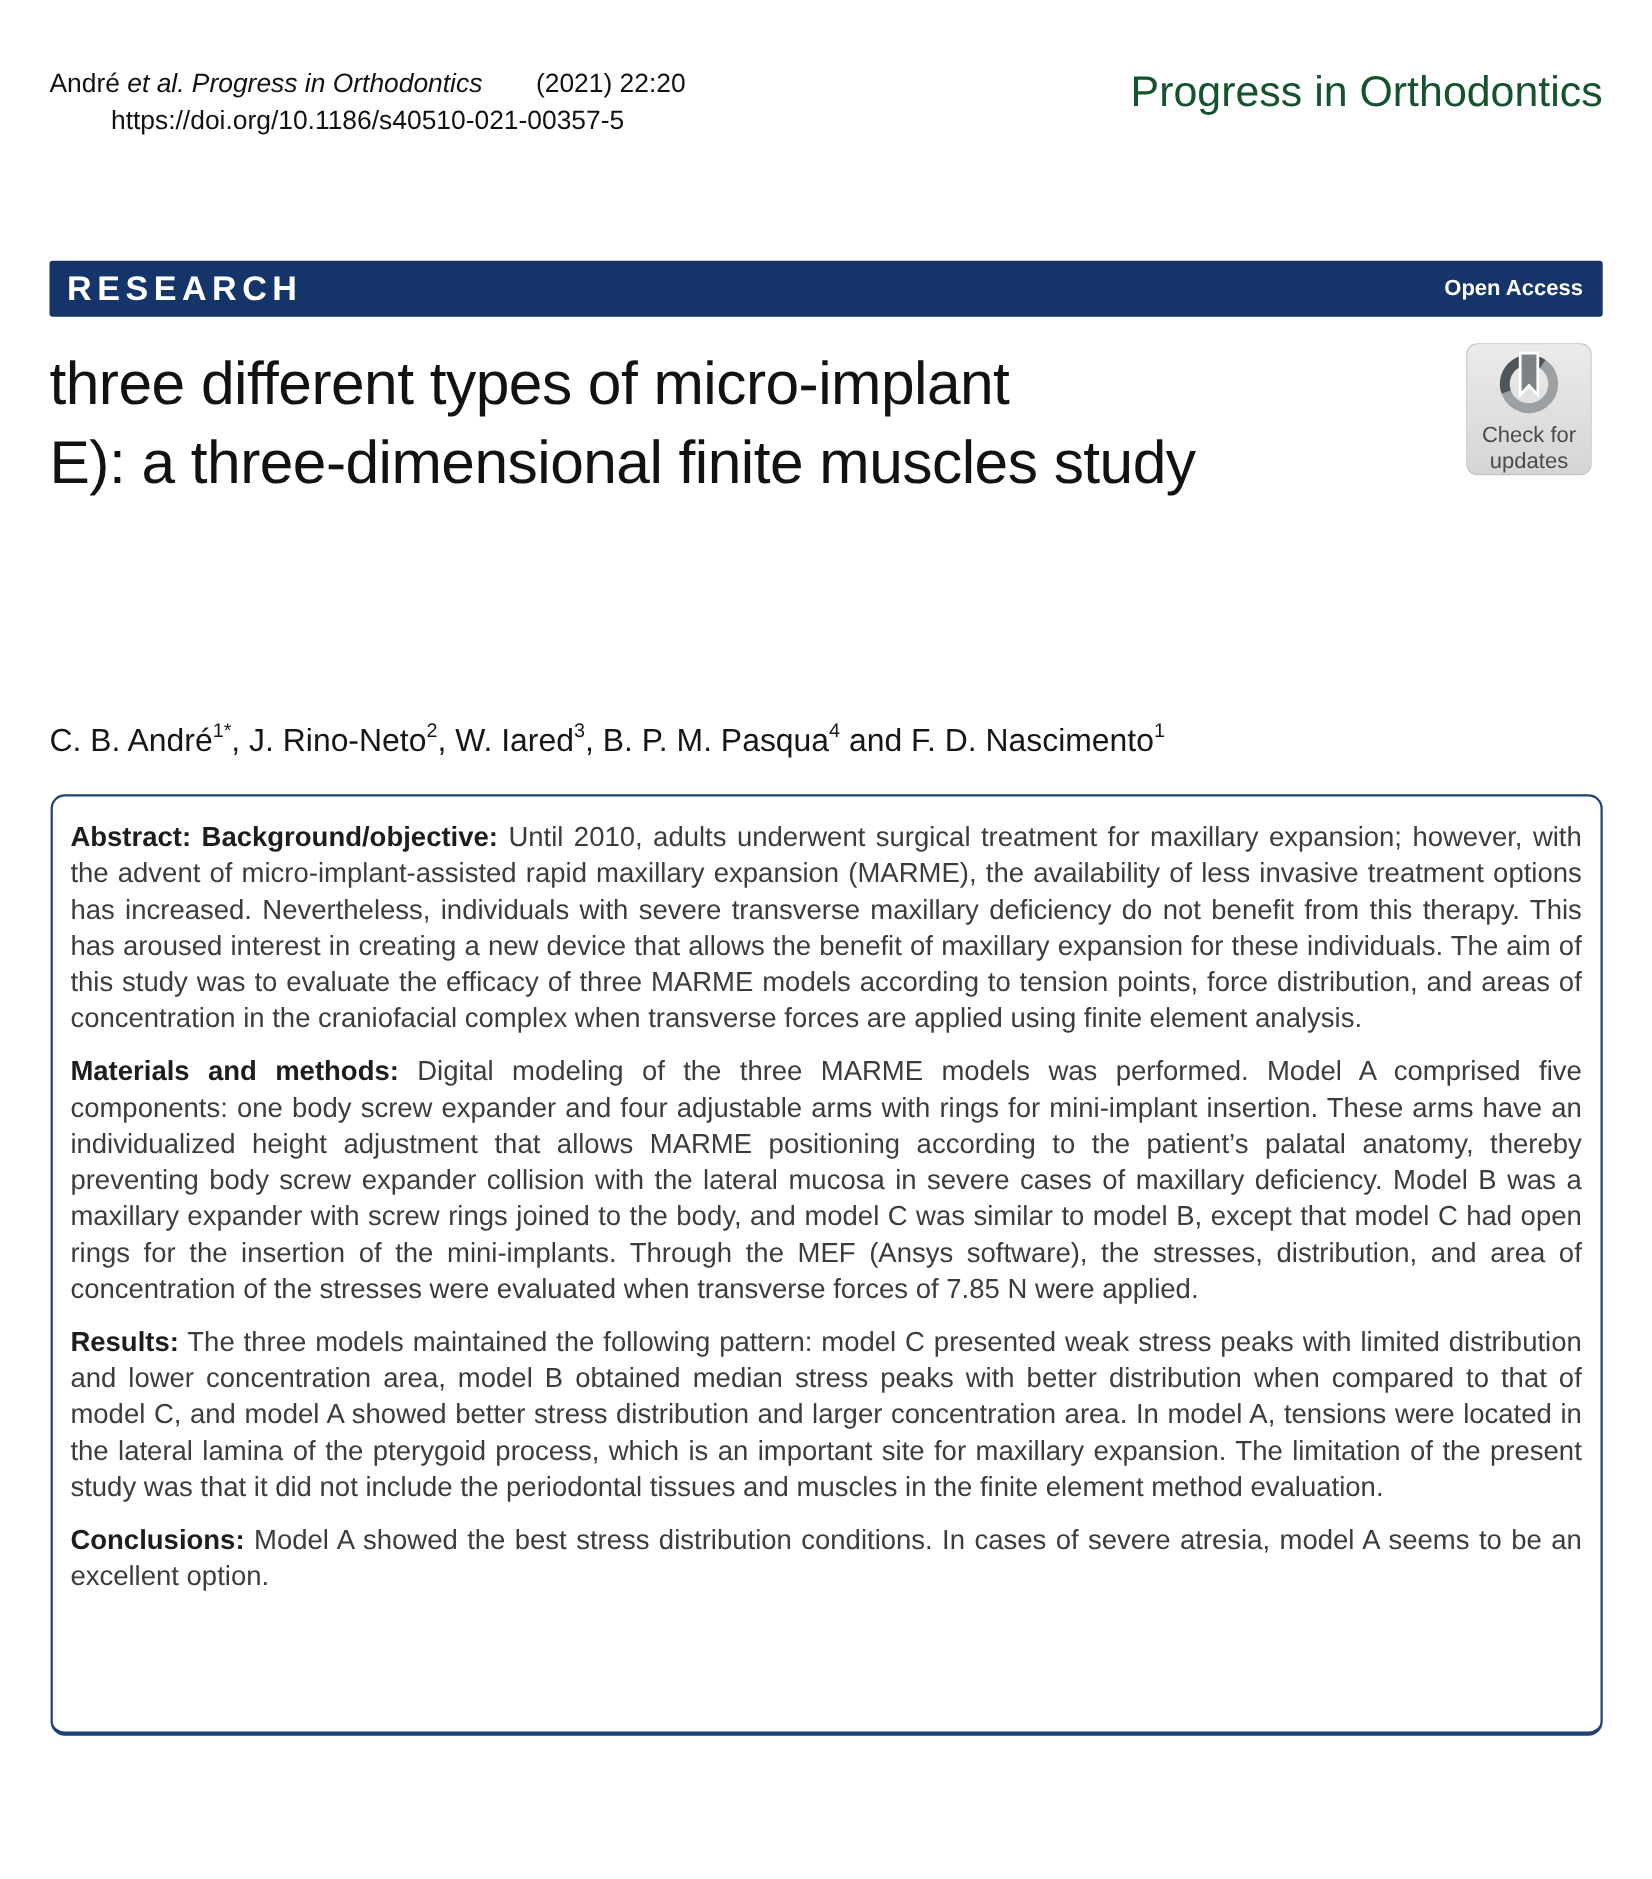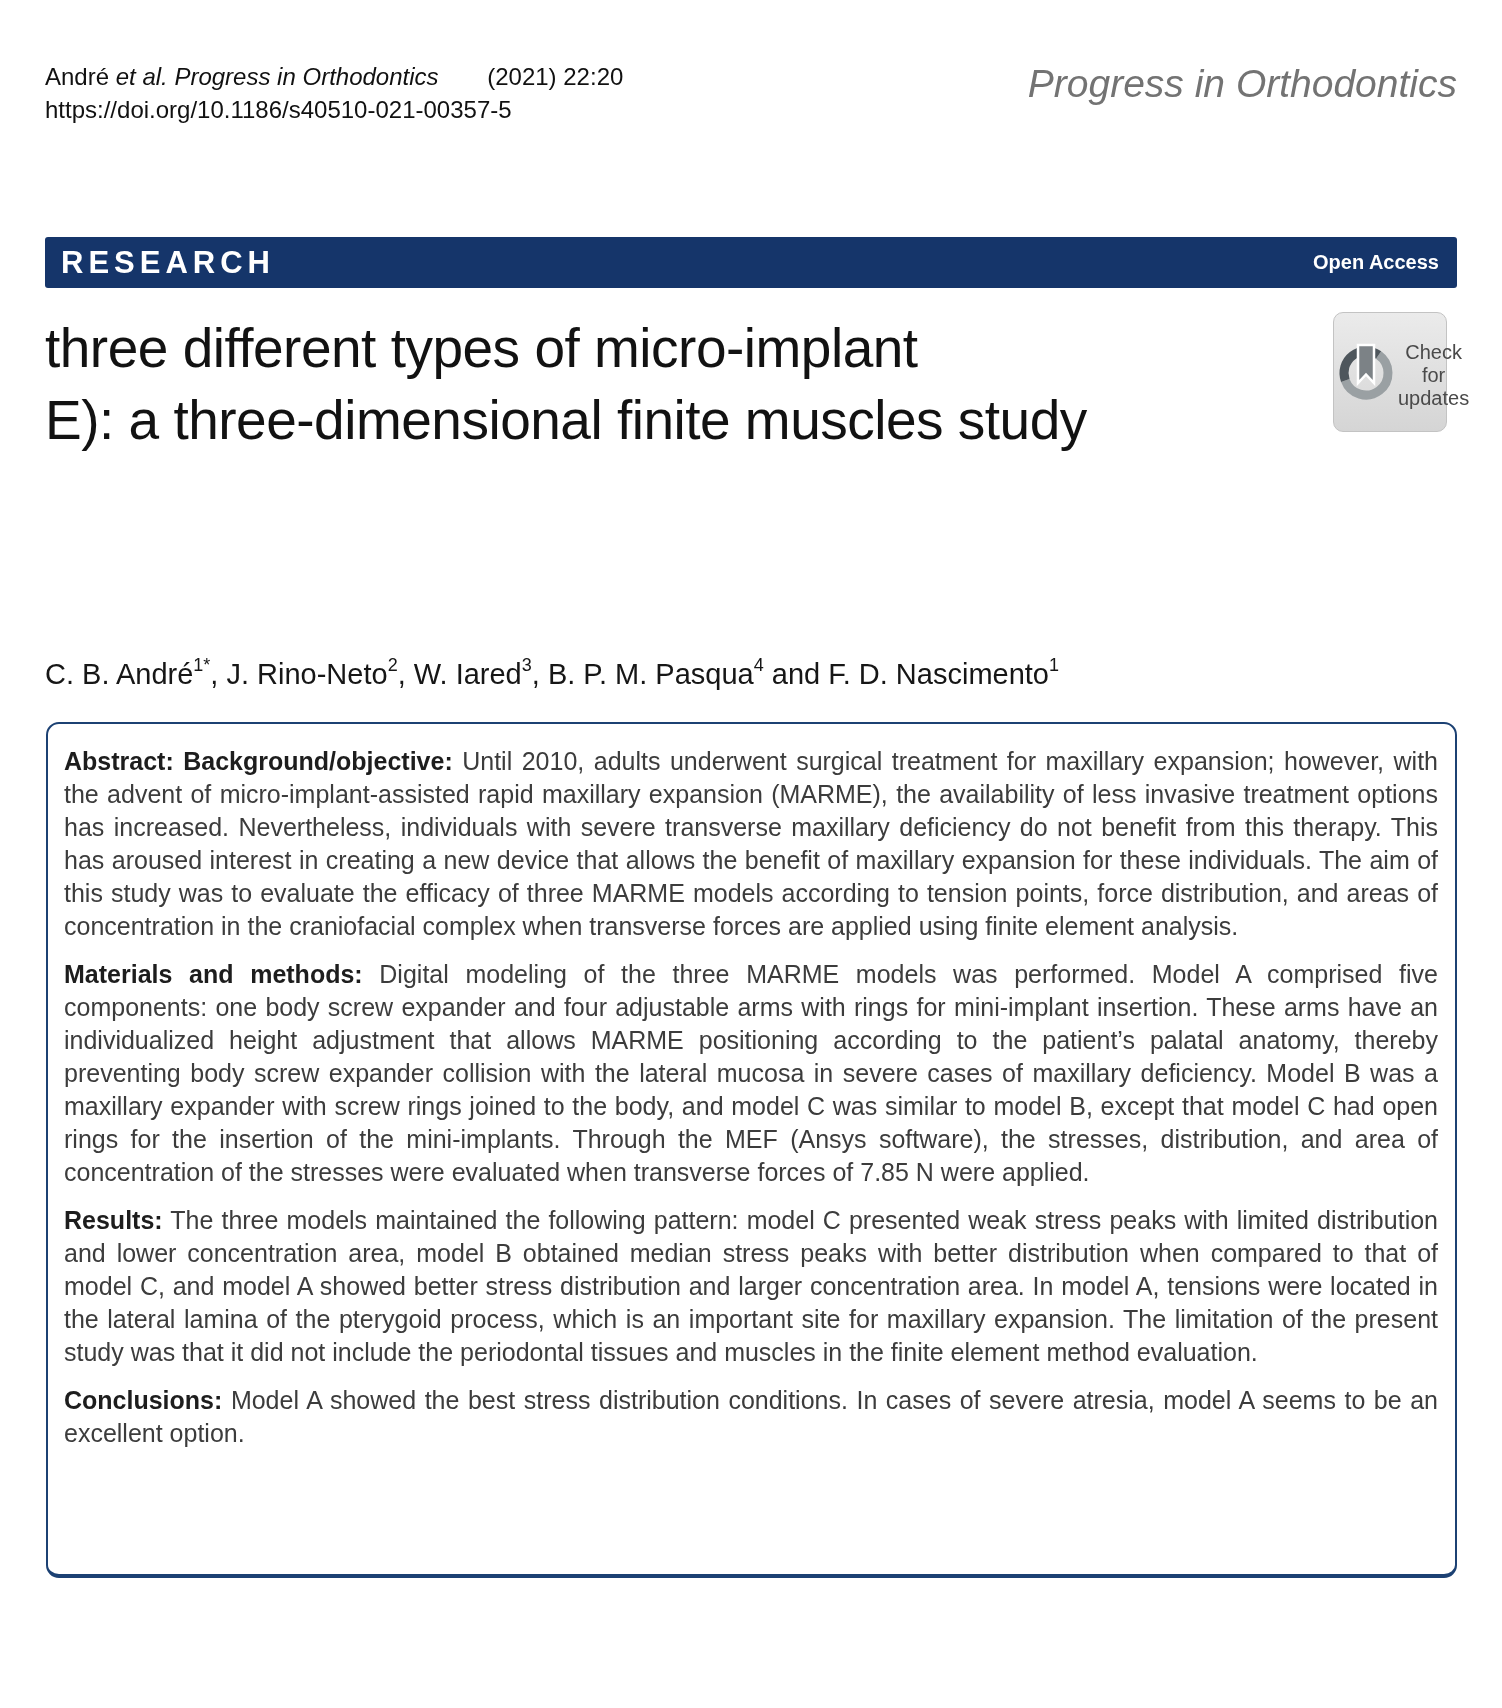--- a/index.html
+++ b/index.html
@@ -14,31 +14,30 @@
     overflow: hidden;
   }
   
   .masthead {
     position: absolute;
     left: 45px; right: 45px; top: 60px;
     display: flex;
     justify-content: space-between;
     align-items: flex-start;
   }
-  .cite { font-size: 24px; line-height: 33px; color: #111; }
+  .cite { font-size: 24px; line-height: 33px; color: #111; text-align: center; }
   .cite-line1 .journal-italic { font-style: italic; }
   .cite-issue { margin-left: 42px; }
   .cite-doi { font-size: 24px; }
   .journal-name {
     font-size: 39px;
     font-weight: 400;
-    color: #737373;
+    color: #14532d;
     letter-spacing: 0px;
     margin-top: 2px;
-    font-style: italic;
   }
   
   .banner {
     position: absolute;
     left: 45px; right: 45px; top: 237px;
     height: 51px;
     background: #15356a;
     border-radius: 3px;
     display: flex;
     justify-content: space-between;
@@ -70,20 +69,21 @@
   .updates-badge {
     position: absolute;
     top: 312px;
     right: 55px;
     width: 114px;
     height: 120px;
     background: linear-gradient(#ebebeb, #d5d5d5);
     border: 1px solid #c3c3c3;
     border-radius: 10px;
     display: flex;
+    flex-direction: column;
     align-items: center;
     justify-content: space-between;
     padding-top: 6px;
     cursor: pointer;
   }
   .updates-badge svg { display: block; }
   .updates-text {
     font-size: 20px;
     line-height: 23px;
     color: #4a4a4a;

